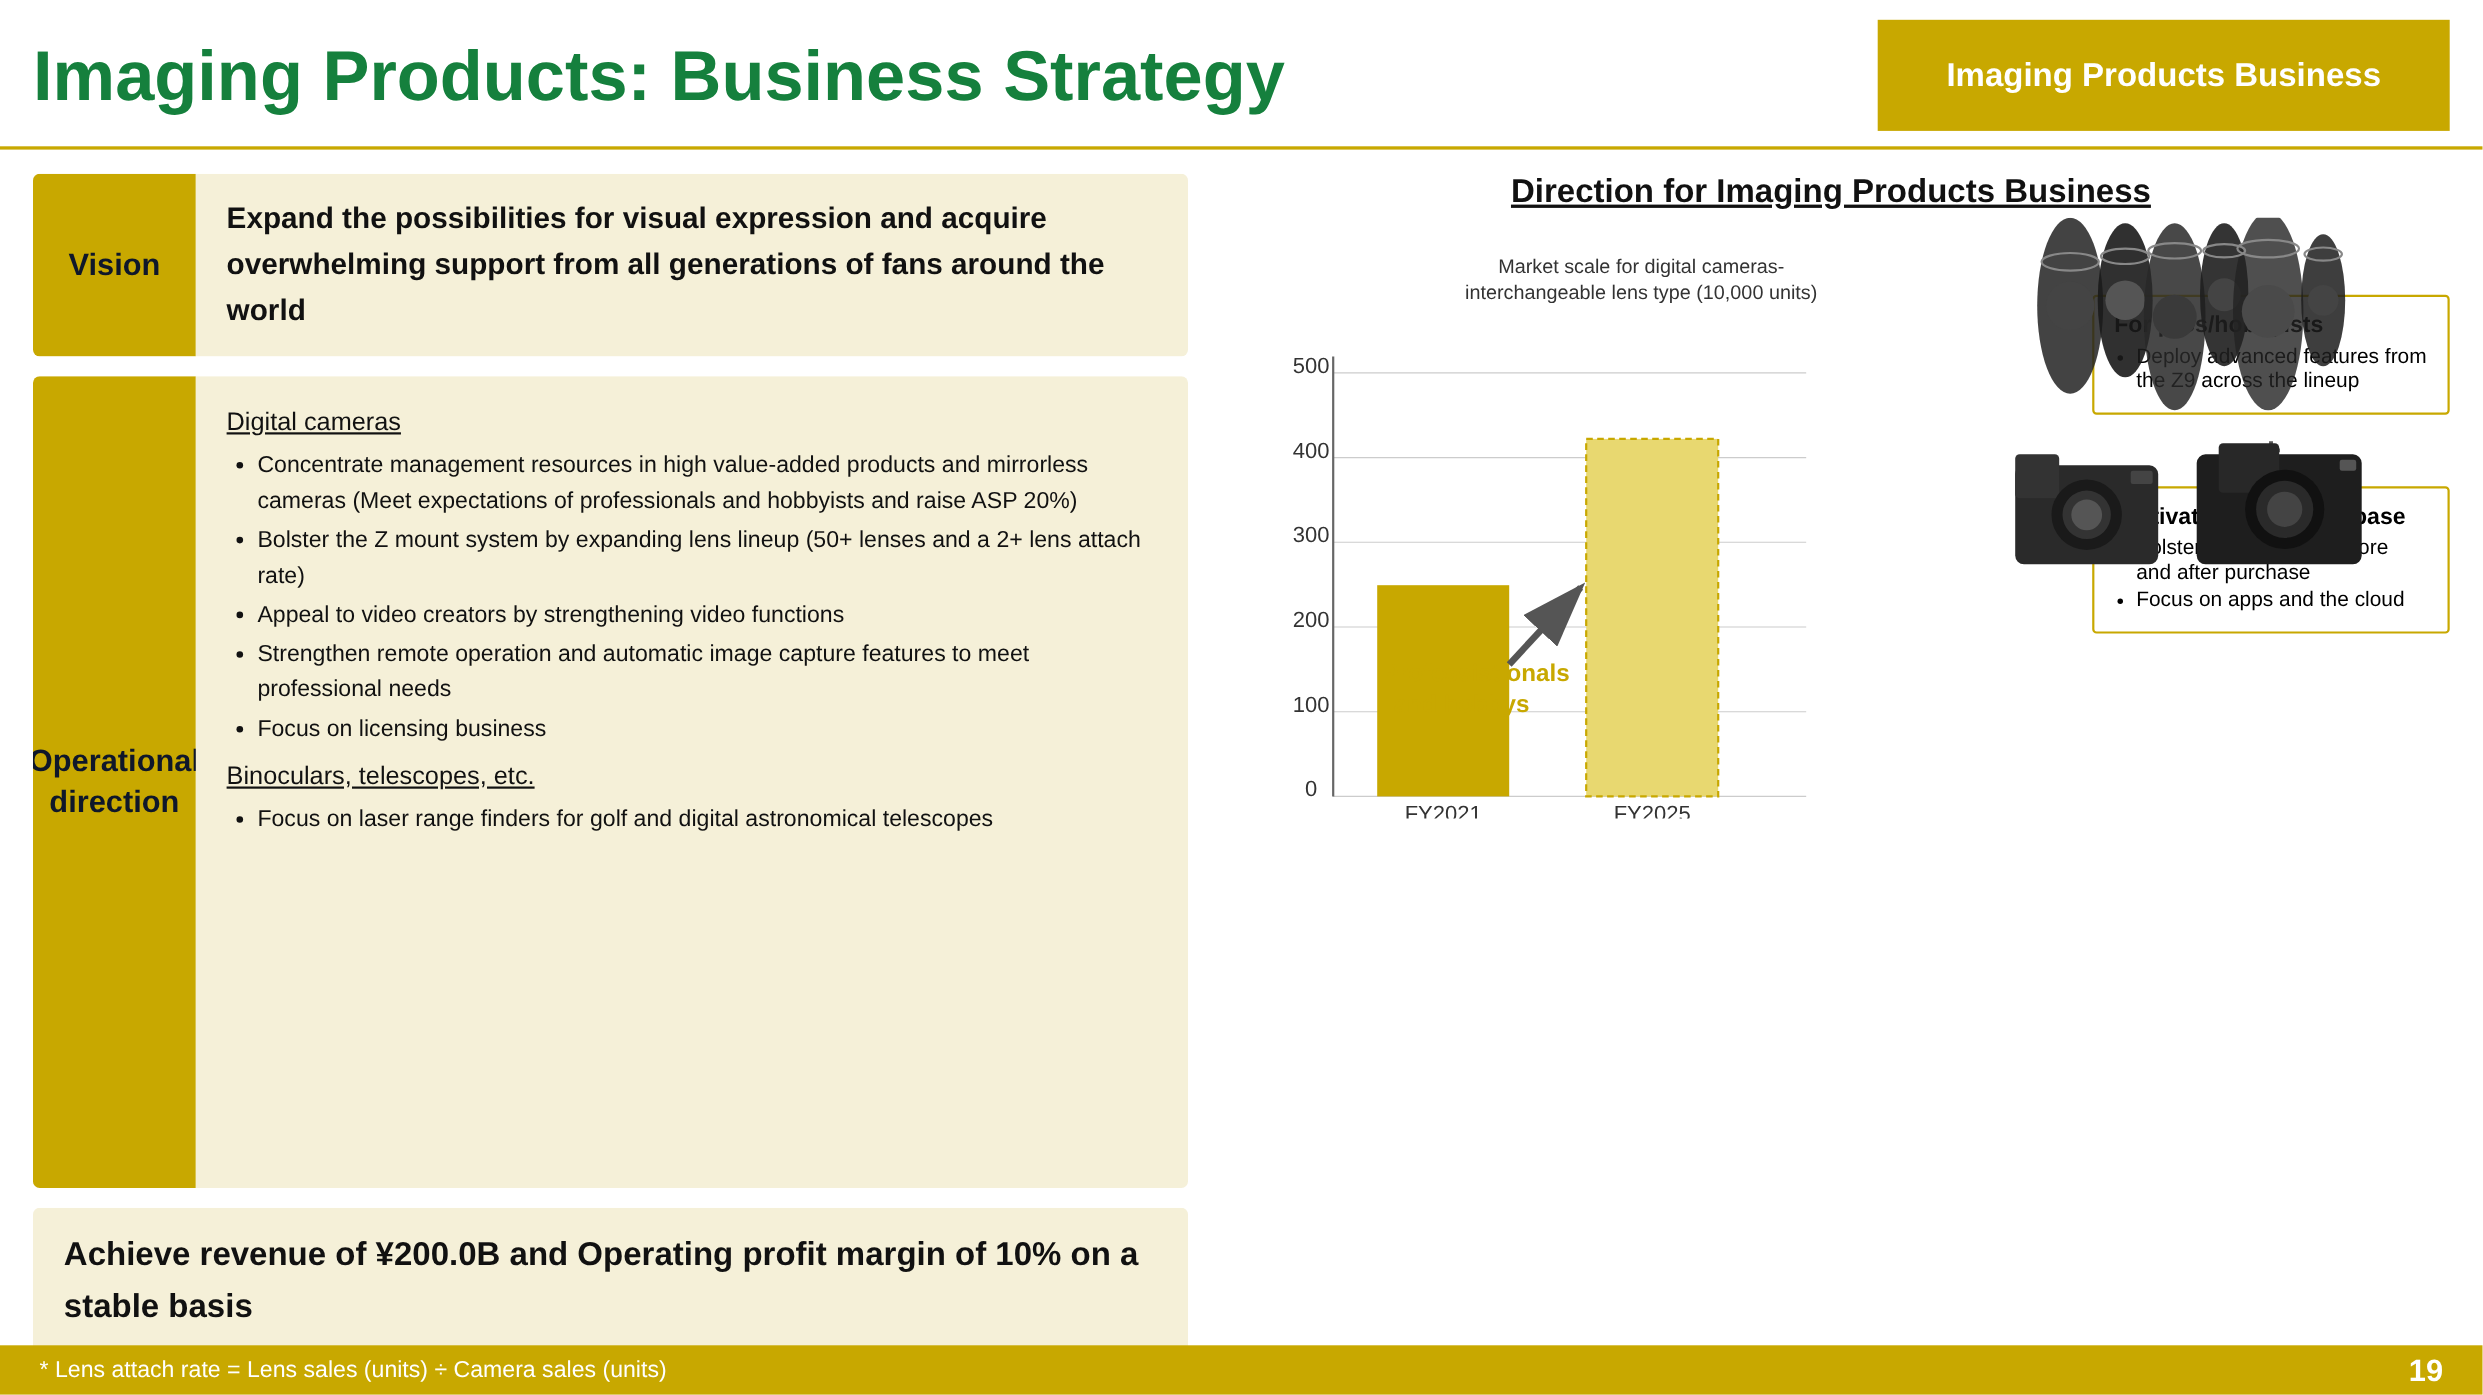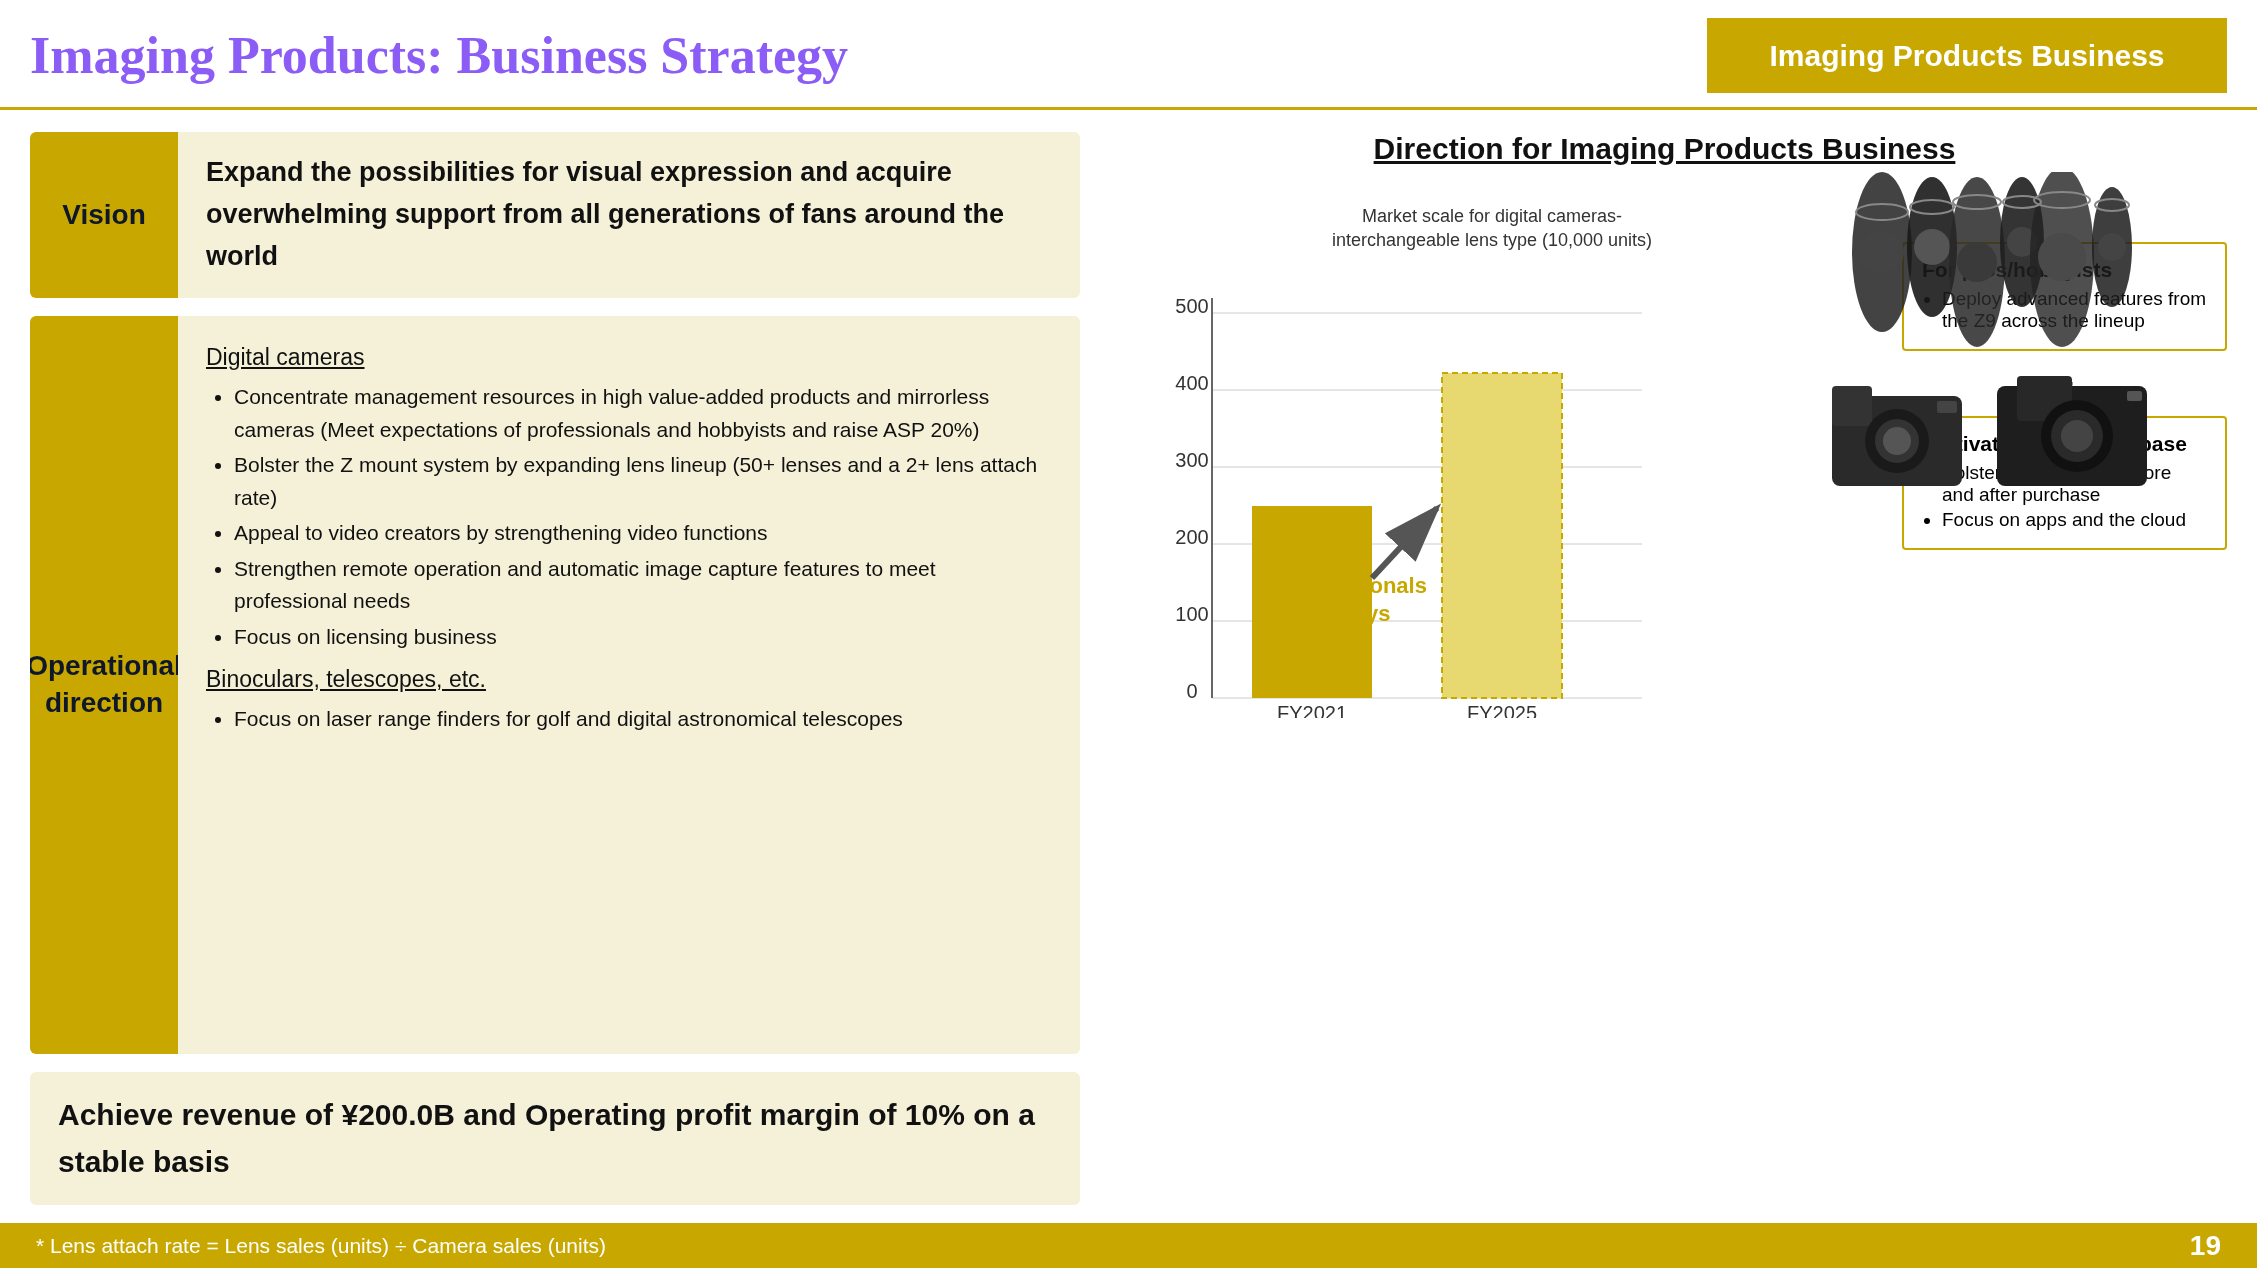--- a/index.html
+++ b/index.html
@@ -14,31 +14,30 @@
 
     
     .header {
       display: flex;
       align-items: center;
       justify-content: space-between;
       padding: 18px 30px 14px 30px;
       border-bottom: 3px solid #c8a800;
     }
     .header-title {
-      font-size: 52px;
-      font-weight: bold;
-      color: #8b5cf6;
-      font-family: Liberation Serif, serif;
+      font-size: 64px;
+      font-weight: bold;
+      color: #15803d;
     }
     .header-badge {
       background: #c8a800;
       color: #fff;
       font-size: 30px;
       font-weight: bold;
-      padding: 18px 36px;
+      padding: 31px 36px;
       min-width: 520px;
       text-align: center;
       line-height: 1.3;
     }
 
     
     .main {
       display: flex;
       flex-direction: row;
       padding: 22px 30px 10px 30px;

